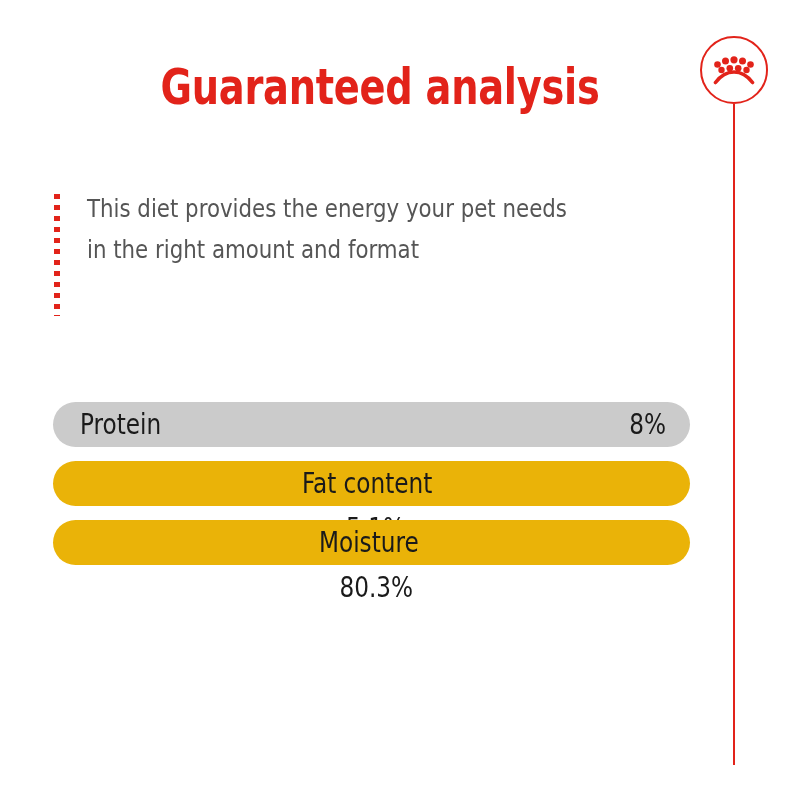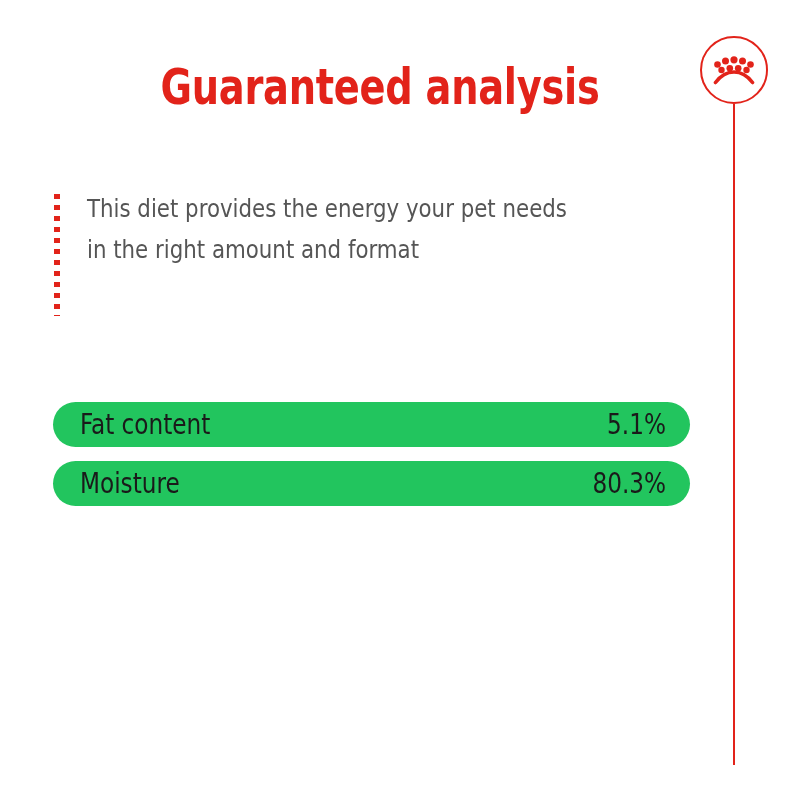--- a/index.html
+++ b/index.html
@@ -126,21 +126,21 @@
     align-items: center;
     justify-content: space-between;
     padding: 0 24px 0 27px;
     box-sizing: border-box;
   }
   .analysis-row:last-child {
     margin-bottom: 8px;
     text-align: right;
   }
   .analysis-row.shade-dark  { background: #cbcbcb; }
-  .analysis-row.shade-light { background: #22c55e; }
+  .analysis-row.shade-light { background: #eab308; flex-direction: column; }
 
   .analysis-label,
   .analysis-value {
     color: #1a1a1a;
     font-family: "DejaVu Sans Condensed", "Liberation Sans Narrow", "Liberation Sans", sans-serif;
     font-size: 28px;
     line-height: 45px;
     white-space: nowrap;
     transform: scaleX(0.92);
   }
@@ -174,20 +174,24 @@
   <div class="intro">
     <div class="intro-dots"></div>
     <div class="intro-text">
       <span class="line">This diet provides the energy your pet needs</span>
       <span class="line">in the right amount and format</span>
     </div>
   </div>
 
   <div class="analysis-table">
 
+    <div class="analysis-row shade-dark">
+      <span class="analysis-label">Protein</span>
+      <span class="analysis-value">8%</span>
+    </div>
 
     <div class="analysis-row shade-light">
       <span class="analysis-label">Fat content</span>
       <span class="analysis-value">5.1%</span>
     </div>
 
 
     <div class="analysis-row shade-light">
       <span class="analysis-label">Moisture</span>
       <span class="analysis-value">80.3%</span>

